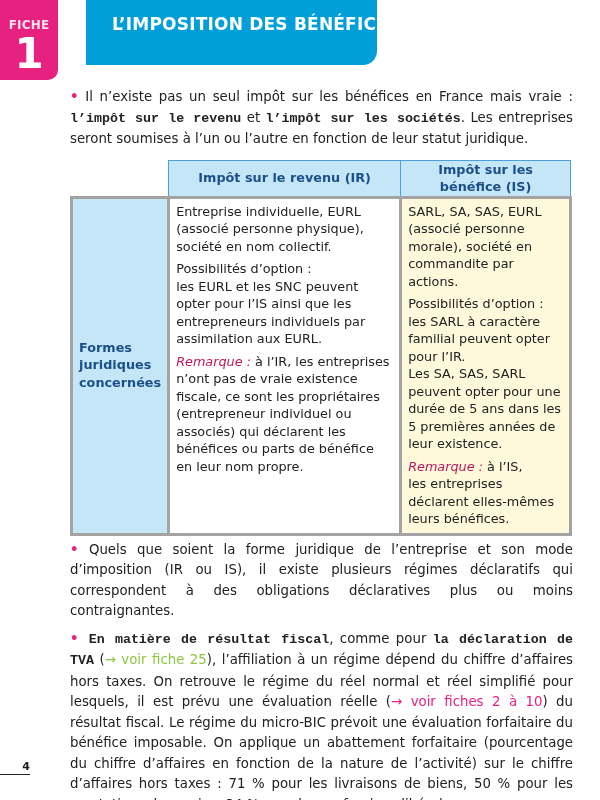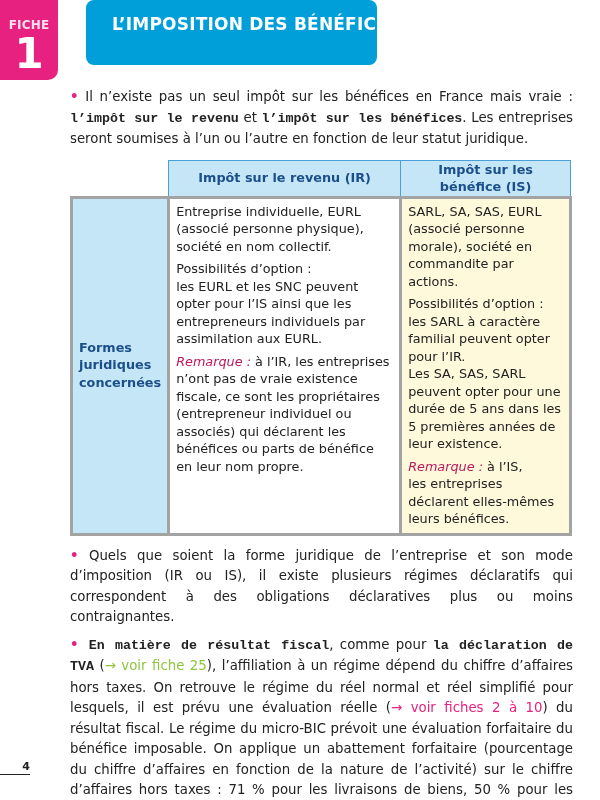--- a/index.html
+++ b/index.html
@@ -36,21 +36,21 @@
   #page-header { width:174px; }
   #page-header { width:174px; }
   #page-header { width:174px; }
   #page-header { width:174px; }
   #page-header { width:174px; }
   #page-header { width:174px; }
   #page-header { width:174px; }
   #page-header { width:174px; }
 </style>
 <style>
-  #page-header { width:174px;border-radius:8px; }
+  #page-header { width:174px; }
 </style>
 <style>
   #page-header { width:174px; }
 </style>
 <style>
   
   #page-header { width:174px; }
 </style>
 <style>
   #page-header { width:174px; }
@@ -76,21 +76,21 @@
 </style>
 <style>
   .page-title { position:absolute; left:26px; top:14px; margin:0; color:#fff; font-size:17px; font-weight:bold; line-height:20px; letter-spacing:0.2px; white-space:nowrap; }
   .content { position:absolute; left:70px; top:87px; width:503px; font-size:13.3px; line-height:20.5px; color:#222; }
   .para { margin:0 0 7px 0; text-align:justify; }
   .bullet { color:#e6217f; font-weight:bold; }
   .b { font-weight:bold;font-family:Liberation Mono, monospace; }
   .link-green { color:#8cc63f; }
   .link-pink { color:#e6217f; }
   .rem { color:#be185d; font-style:italic; }
-  table.cmp { border-collapse:collapse; width:502px; margin:10px 0 10px 0; font-size:12.8px; line-height:17.5px; }
+  table.cmp { border-collapse:collapse; width:502px; margin:10px 0 4px 0; font-size:12.8px; line-height:17.5px; }
   table.cmp th { background:#c5e6f7; color:#1b4f8a; font-weight:bold; border:1px solid #4a9fd8; height:26px; padding:0 6px; text-align:center; }
   table.cmp th.empty { background:transparent; border:none; border-bottom:1px solid #4a9fd8; }
   table.cmp td { border:3px solid #a3a3a3; vertical-align:top; padding:4px 6px 5px 6px; }
   td.rowhead { background:#c5e6f7; color:#1b4f8a; font-weight:bold; vertical-align:middle !important; width:74px; }
   td.ir { background:#ffffff; width:217px; }
   td.is { background:#fff9dc; }
   .cellp { margin:0 0 5px 0; }
   .cellp:last-child { margin-bottom:0; }
   .page-number { position:absolute; left:0; top:760px; width:30px; border-bottom:1px solid #222; text-align:right; font-size:11px; font-weight:bold; padding-bottom:1px; }
 </style>
@@ -102,21 +102,21 @@
   <div class="fiche-num">1</div>
 </div>
 
 <div id="page-header">
   <h1 class="page-title">
     <span>L’IMPOSITION DES BÉNÉFICES</span><br>
   </h1>
 </div>
 
 <div class="content">
-  <p class="para"><span class="bullet">•</span><span> Il n’existe pas un seul impôt sur les bénéfices en France mais vraie : </span><span class="b">l’impôt sur le revenu</span><span> et </span><span class="b">l’impôt sur les bénéfices</span><span>. Les entreprises seront soumises à l’un ou l’autre en fonction de leur statut juridique.</span></p>
+  <p class="para"><span class="bullet">•</span><span> Il n’existe pas un seul impôt sur les bénéfices en France mais vraie : </span><span class="b">l’impôt sur le revenu</span><span> et </span><span class="b">l’impôt sur les sociétés</span><span>. Les entreprises seront soumises à l’un ou l’autre en fonction de leur statut juridique.</span></p>
 
   <table class="cmp">
     <tbody>
         <tr>
       <th class="empty"></th>
       <th>Impôt sur le revenu (IR)</th>
       <th>Impôt sur les bénéfice (IS)</th>
     </tr>
     <tr>
       <td class="rowhead">Formes juridiques concernées</td>

